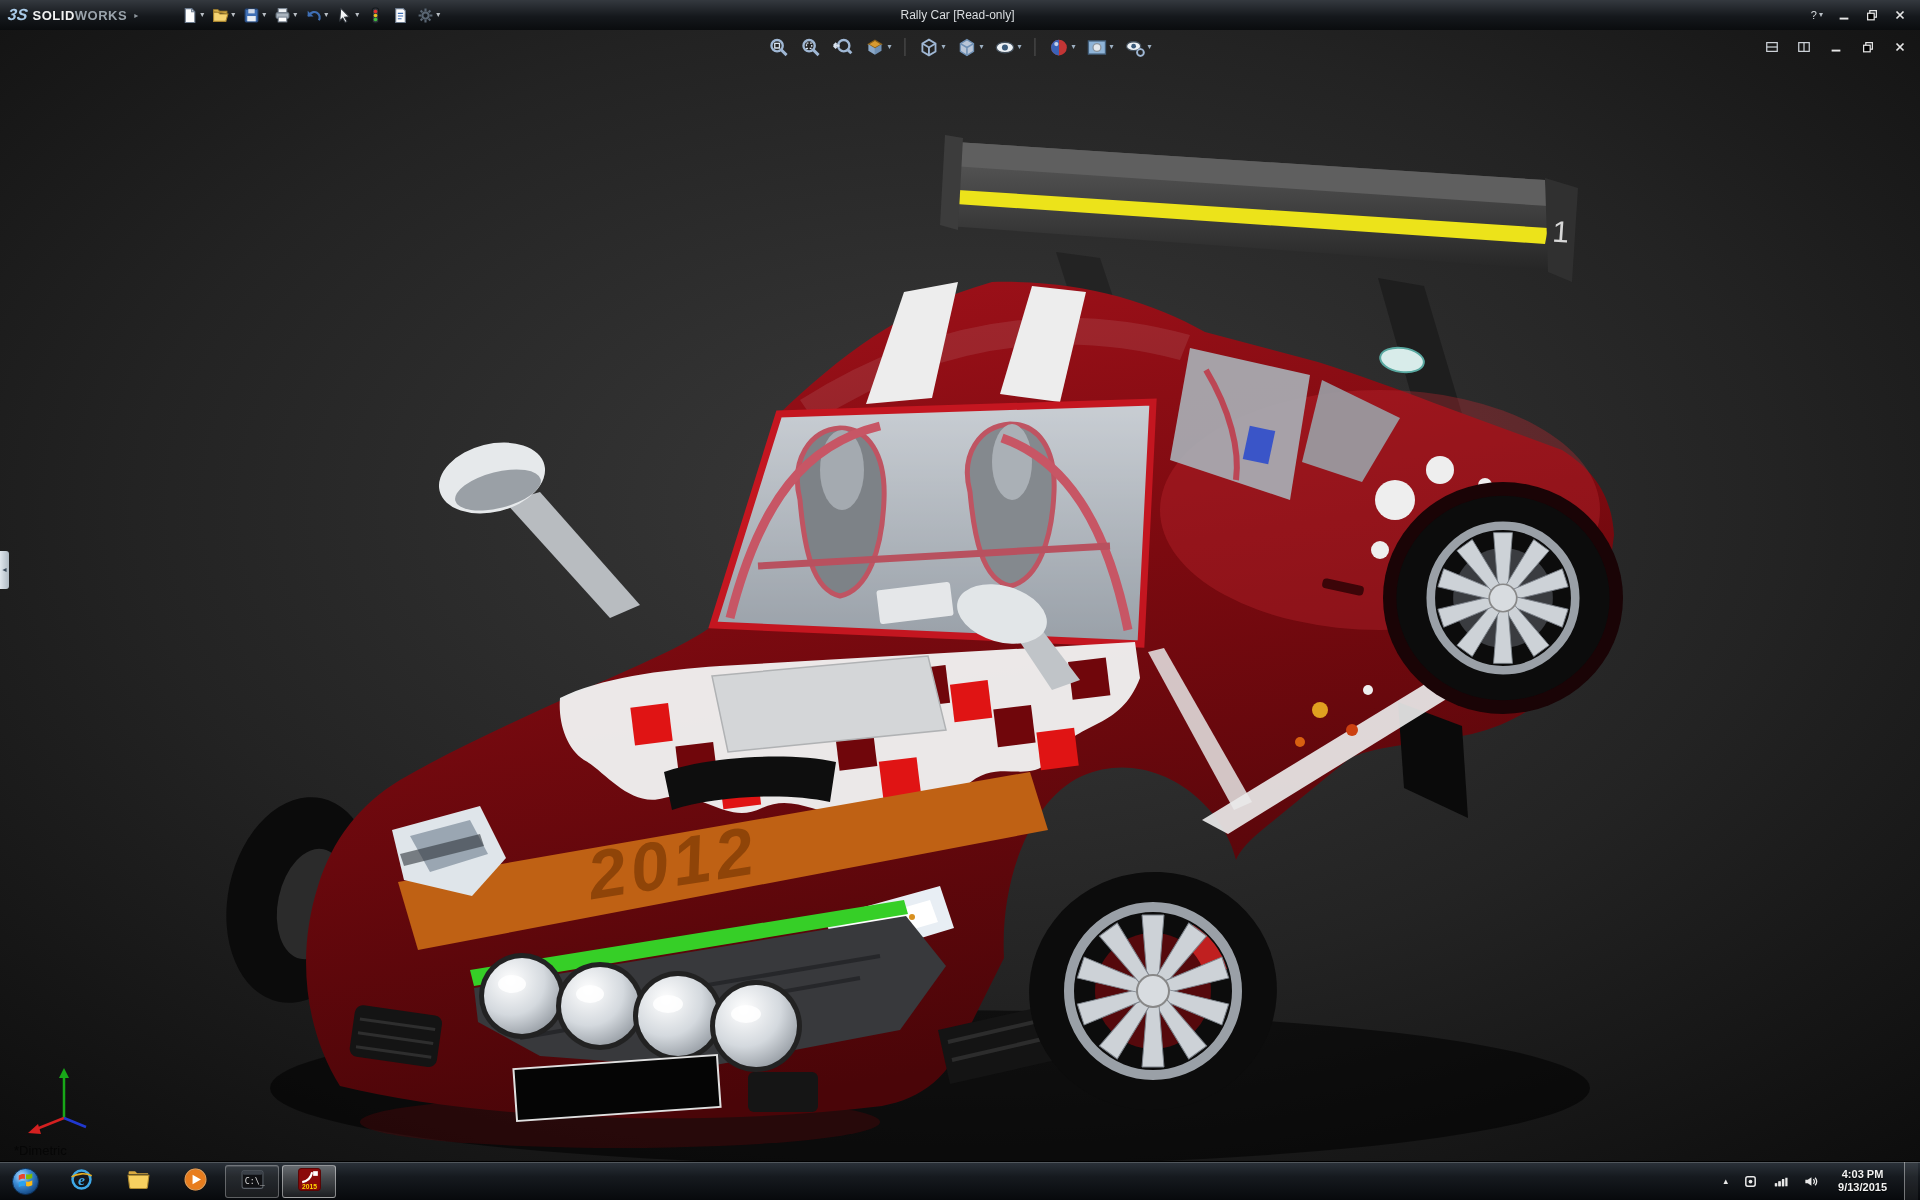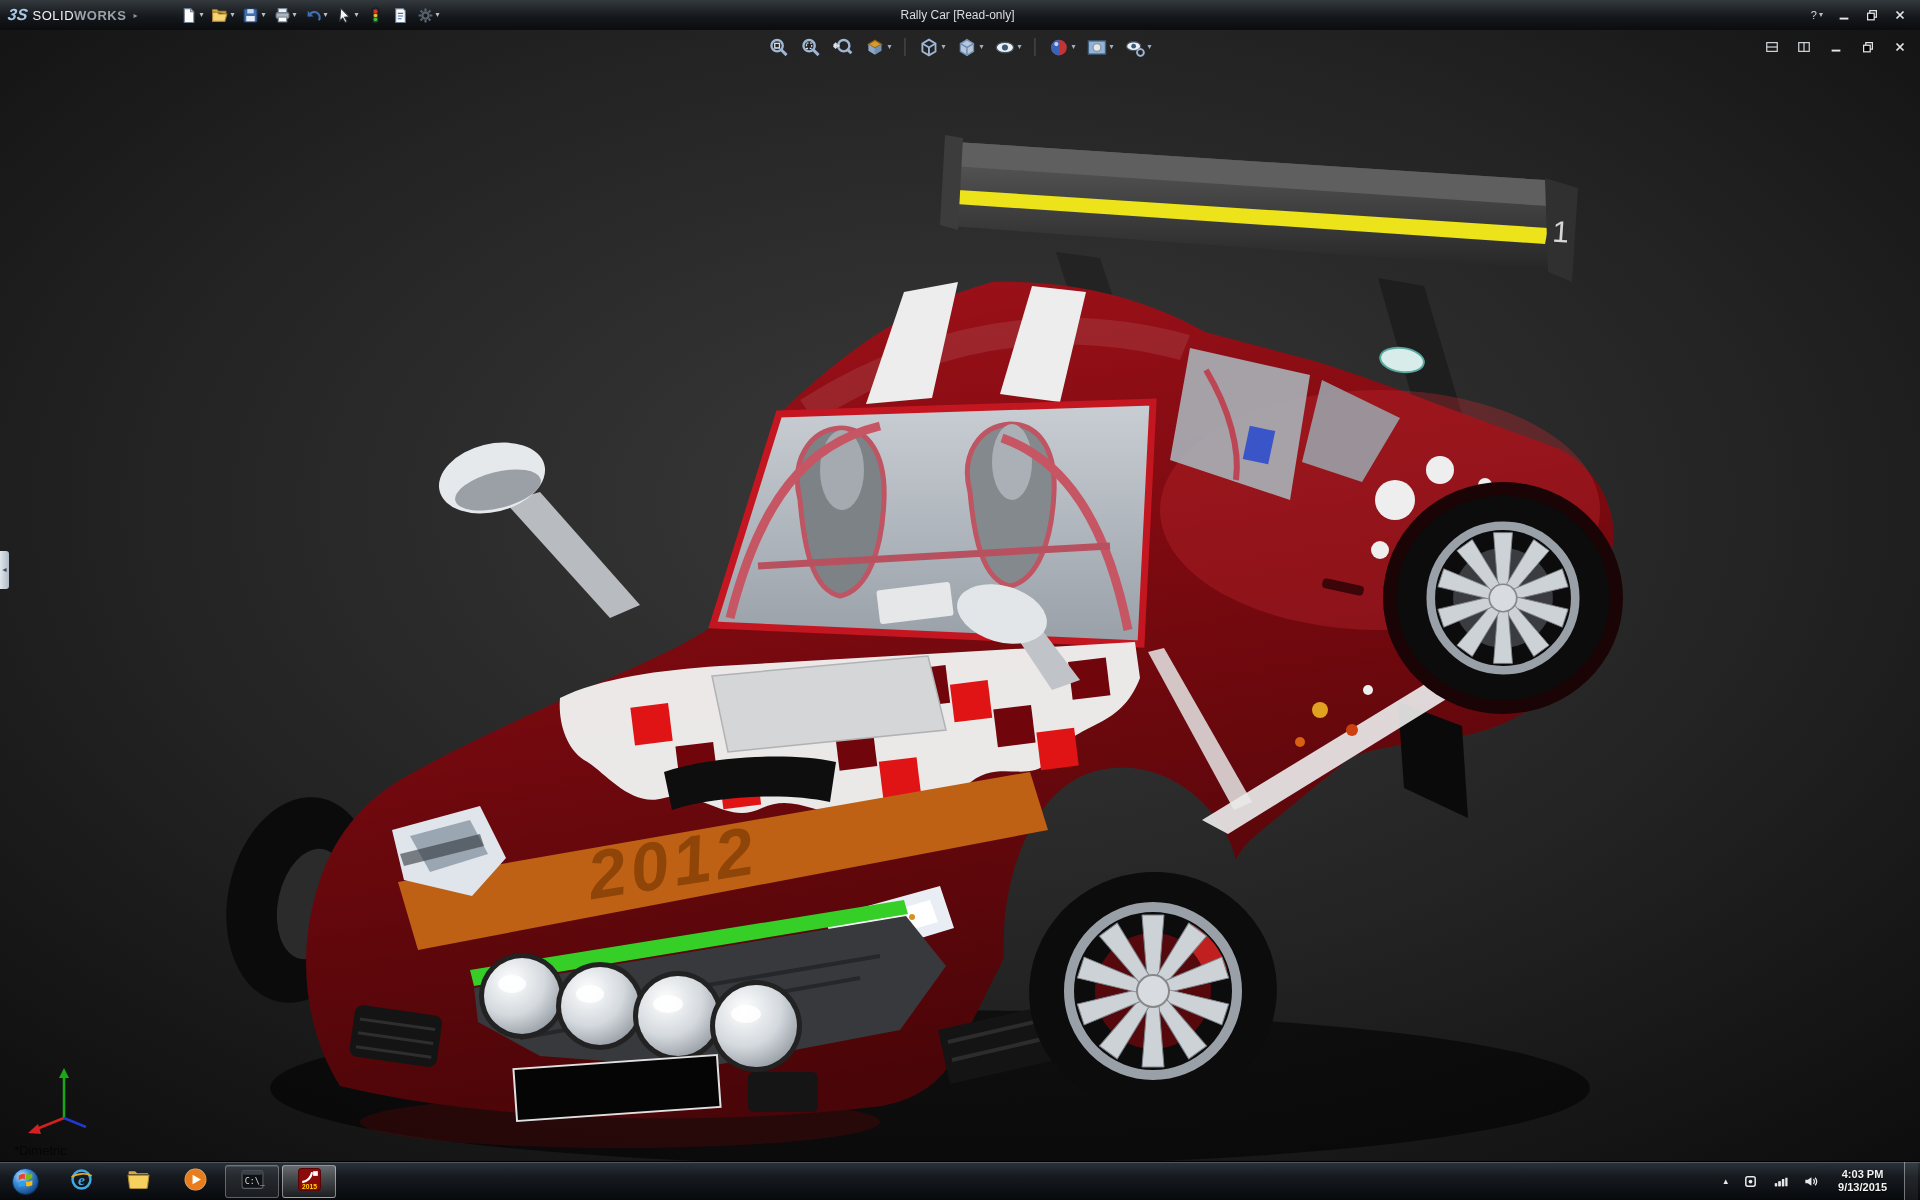--- a/index.html
+++ b/index.html
@@ -4,21 +4,21 @@
 <style>
   html,body{margin:0;padding:0;background:#000;}
   #app{position:relative;width:1920px;height:1200px;overflow:hidden;font-family:"Liberation Sans",sans-serif;}
 
   
   .titlebar{position:absolute;top:0;left:0;right:0;height:30px;display:flex;align-items:center;
     background:linear-gradient(180deg,#34393f 0%,#15181c 55%,#0a0c0e 100%);color:#e8e8e8;z-index:30;}
   .logo{display:flex;align-items:center;gap:5px;padding:0 12px 0 8px;}
   .logo-mark{color:#a9c9e6;font-weight:bold;font-style:italic;font-size:16px;transform:skewX(-8deg);}
   .brand{font-size:13px;letter-spacing:.5px;}
-  .brand b{color:#f2f2f2;font-weight:normal;}
+  .brand b{color:#f2f2f2;font-weight:bold;}
   .brand span{color:#9aa3ab;font-weight:bold;}
   .logo-caret{font-size:8px;color:#8f979e;margin-left:2px;}
   .tb-toolbar{display:flex;align-items:center;gap:2px;margin-left:28px;z-index:2;}
   .tb-btn{display:inline-flex;align-items:center;height:24px;padding:0 3px;border-radius:2px;}
   .tb-btn .icon{display:inline-flex;}
   .tb-btn .icon svg{width:17px;height:17px;}
   .caret{font-size:8px;color:#b9bfc5;margin-left:2px;line-height:1;}
   .tb-sep{width:1px;height:18px;background:rgba(255,255,255,.16);margin:0 5px;display:inline-block;}
   .tb-title{position:absolute;left:0;right:5px;top:0;height:30px;display:flex;align-items:center;justify-content:center;
     font-size:12px;color:#dadde0;pointer-events:none;z-index:1;}

